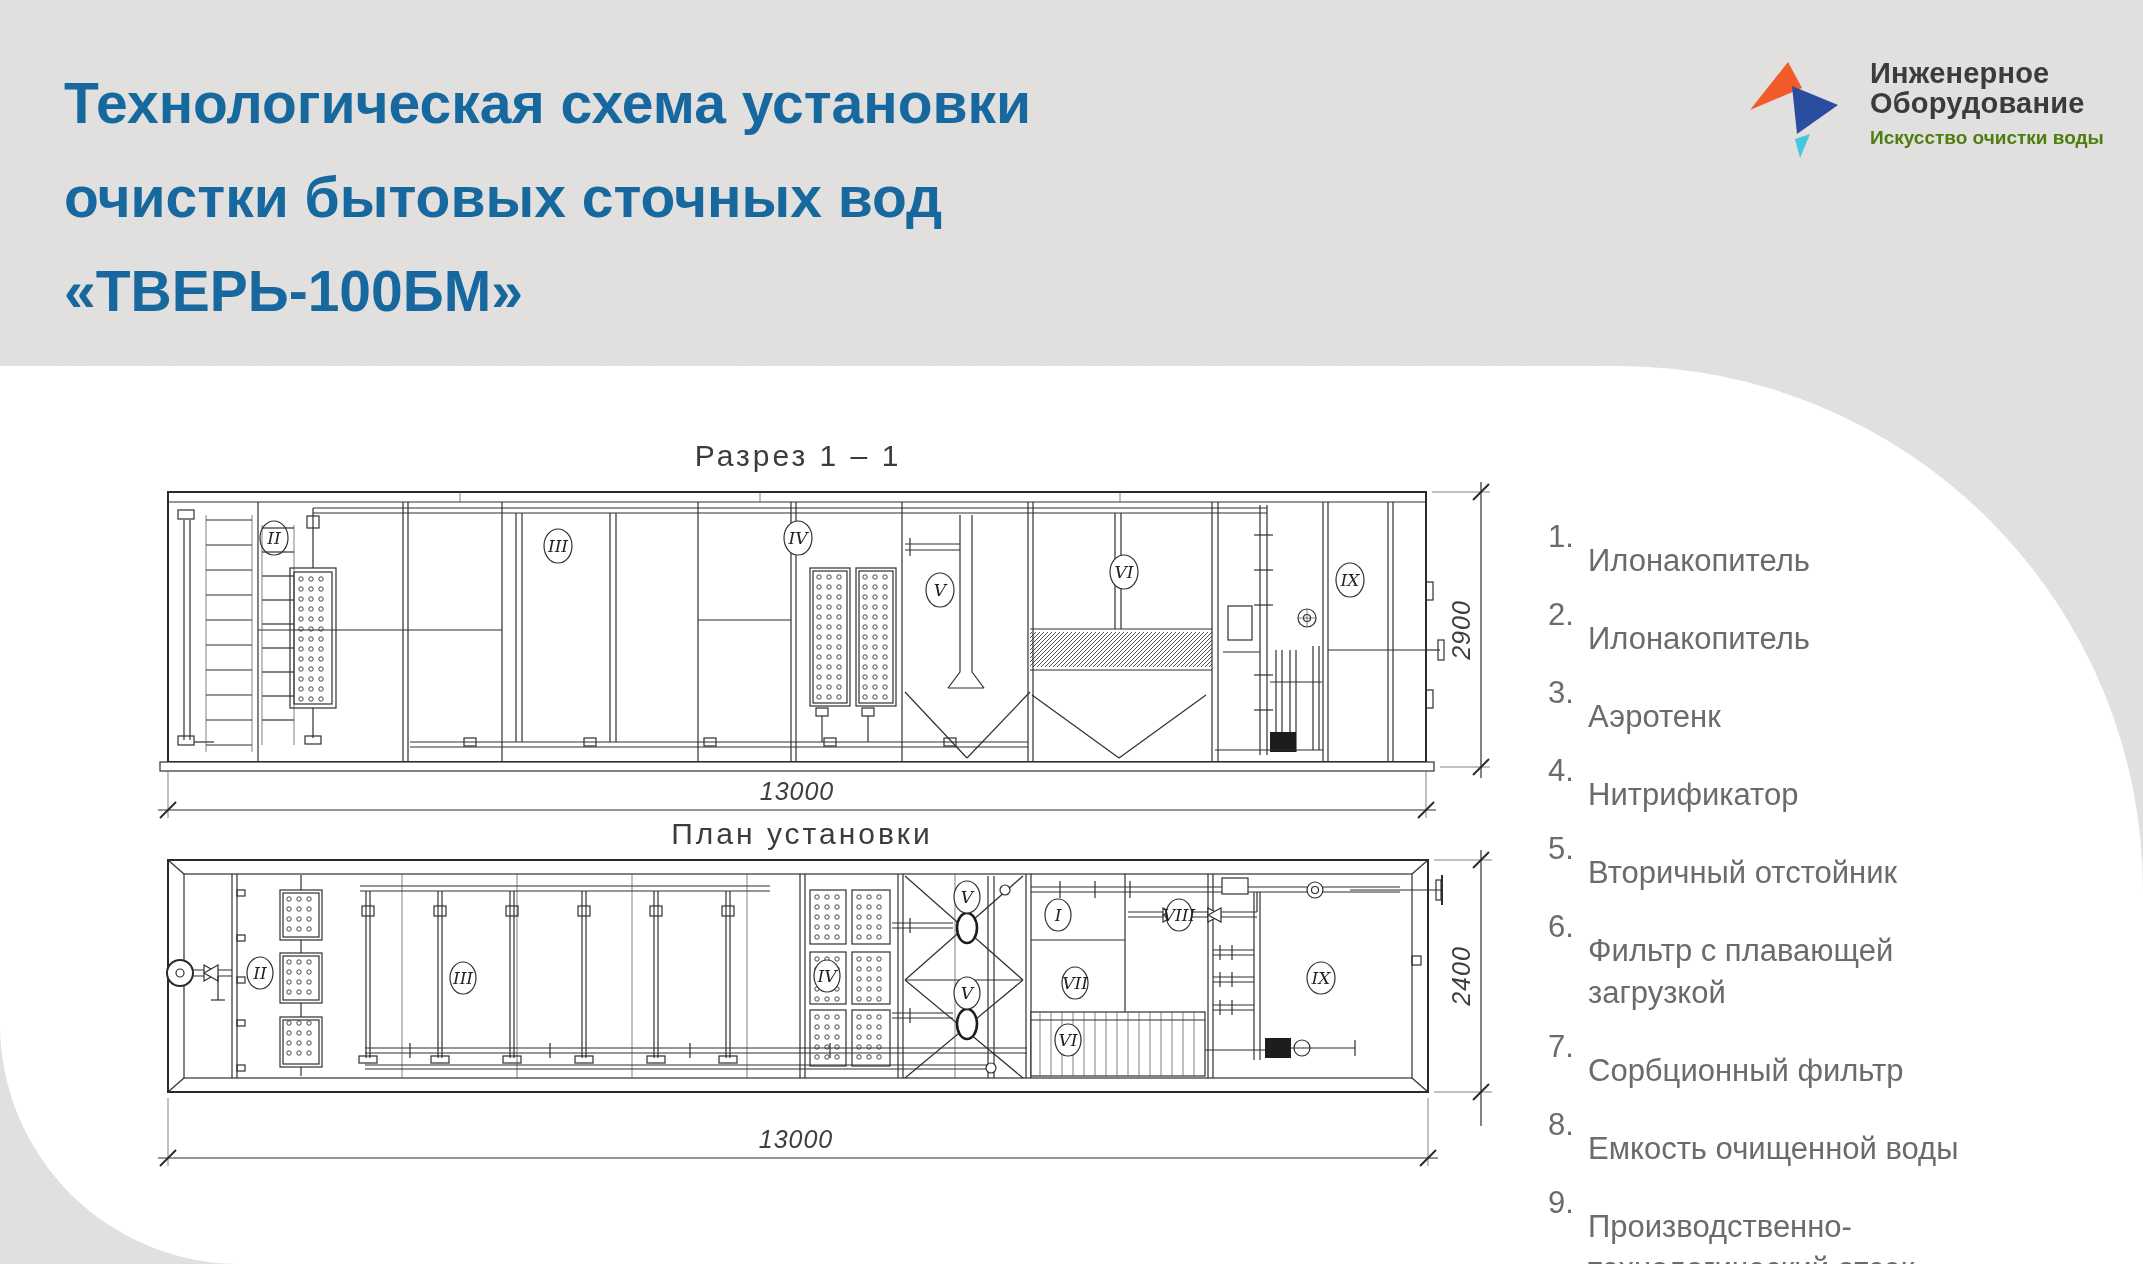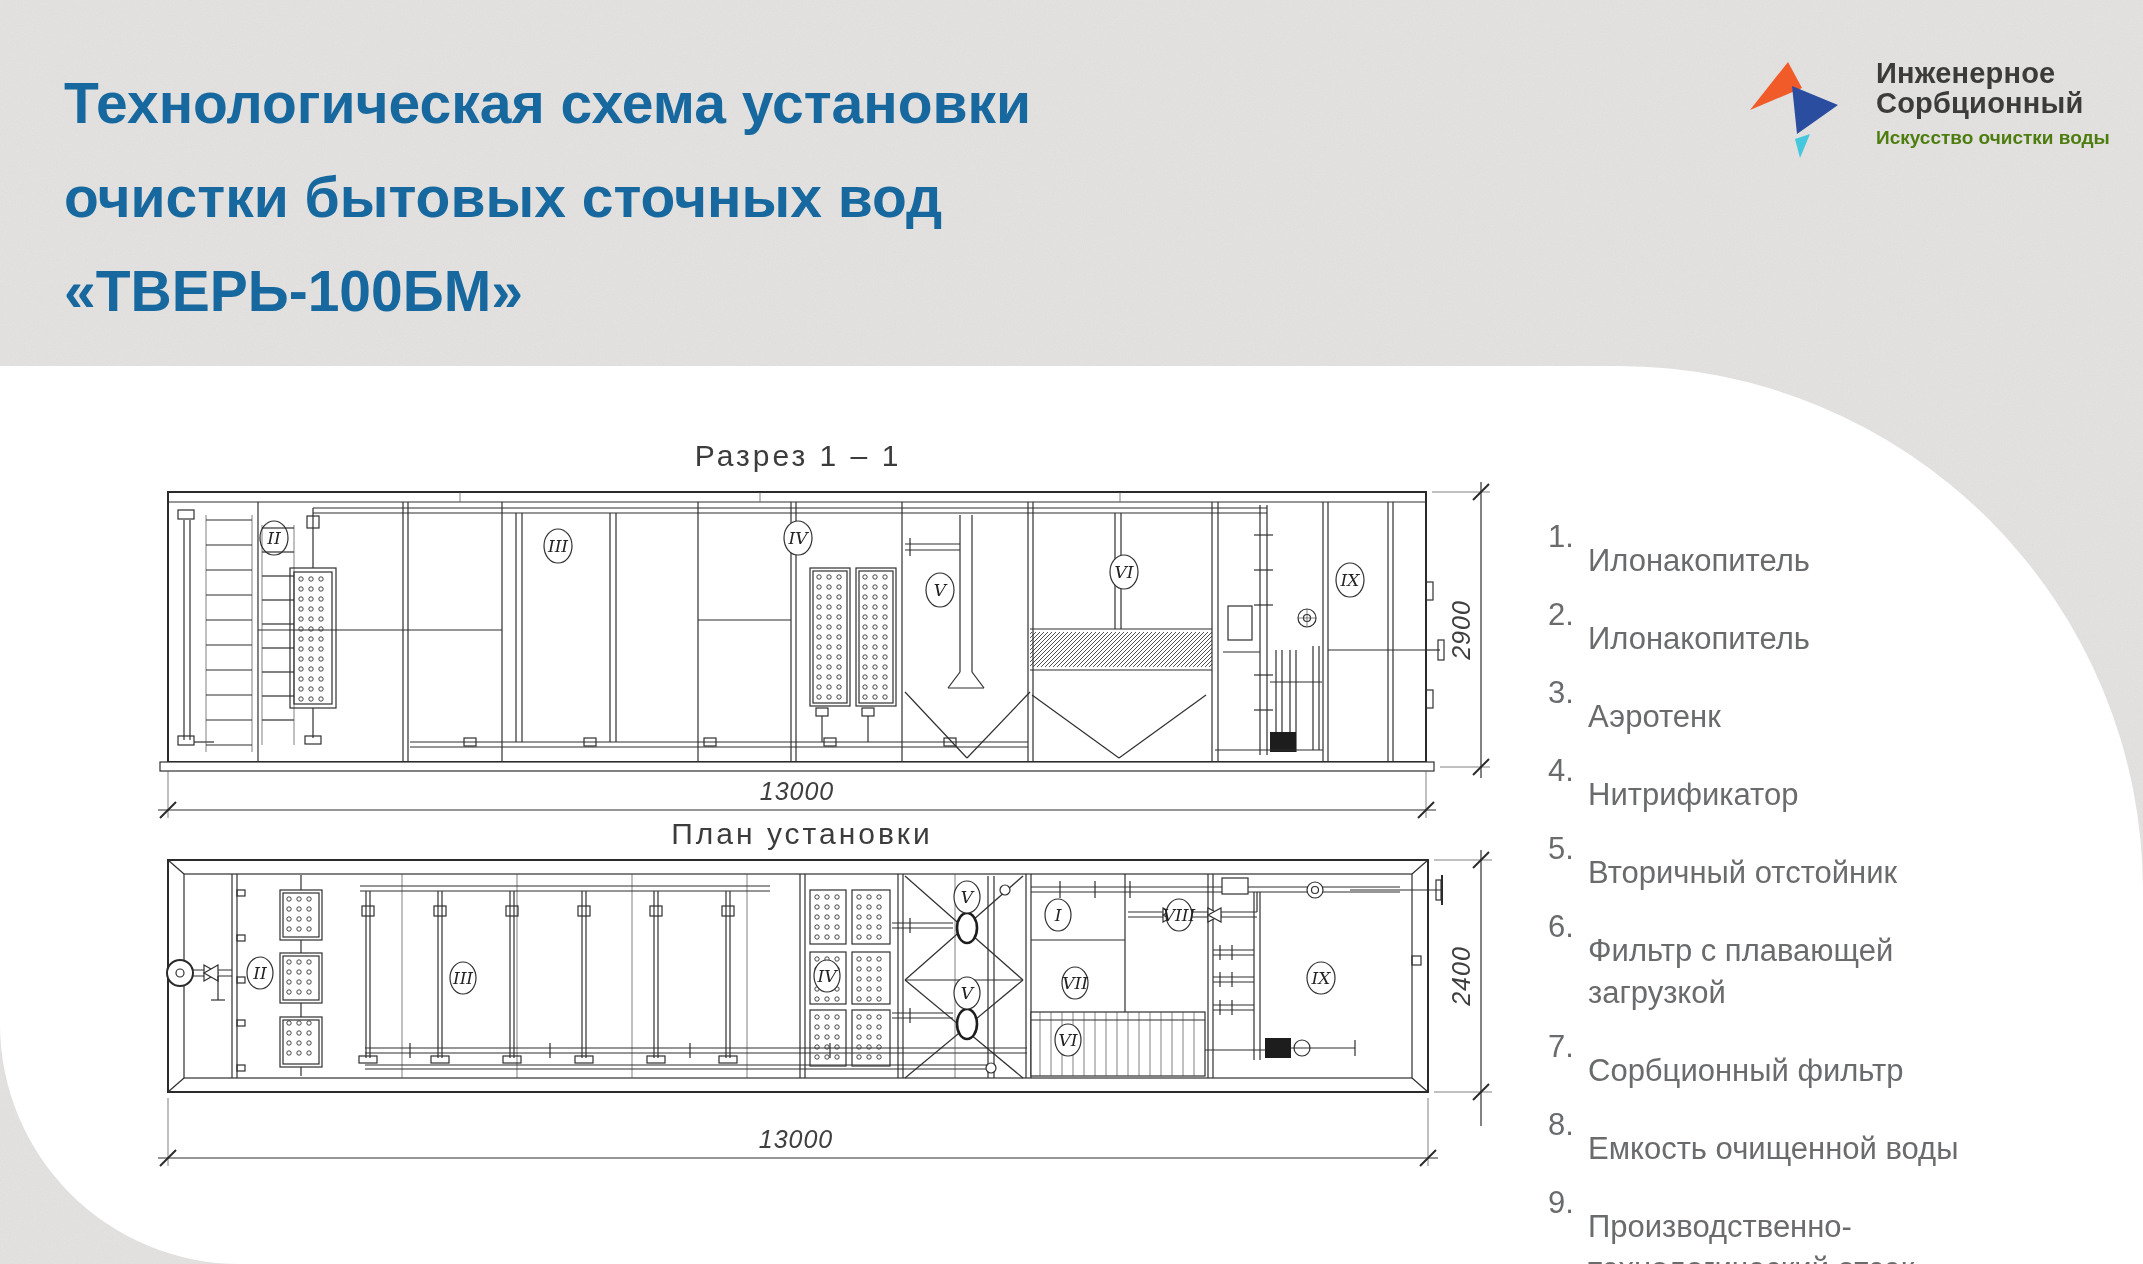--- a/index.html
+++ b/index.html
@@ -15,21 +15,21 @@
     border-top-right-radius:525px;
     border-bottom-left-radius:240px;
   }
   .title{
     position:absolute;left:64px;top:56px;z-index:2;
     font-size:57px;line-height:94px;font-weight:700;
     color:#17689e;letter-spacing:0px;white-space:nowrap;
   }
   .logo{position:absolute;left:1748px;top:58px;z-index:2;display:flex;}
   .logo-mark{width:112px;height:104px;}
-  .logo-text{margin-left:16px;}
+  .logo-text{margin-left:10px;}
   .logo-name{font-size:29px;line-height:30px;font-weight:700;color:#3b3b3a;letter-spacing:0.2px;}
   .logo-tag{margin-top:9px;font-size:19px;font-weight:700;color:#4d7c0f;}
   .legend{
     position:absolute;left:1548px;top:516px;width:440px;z-index:2;
     color:#6a6b6d;font-size:31px;line-height:42px;
   }
   .legend .li{display:flex;margin-bottom:12px;}
   .legend .num{width:40px;flex:none;}
   .legend .txt{flex:1;margin-top:24px;}
   .drw{position:absolute;left:110px;top:420px;z-index:2;}
@@ -65,21 +65,21 @@
 </div>
 
 <div class="logo">
   <svg class="logo-mark" viewBox="0 0 112 104">
     <polygon points="2,52 40,4 54,30" fill="#f15b2a"></polygon>
     <polygon points="44,28 90,47 49,76" fill="#2b4da0"></polygon>
     <polygon points="47,81 62,76 52,100" fill="#45c8dd"></polygon>
   </svg>
   <div class="logo-text">
     <div class="logo-name">Инженерное</div>
-    <div class="logo-name">Сорбционный</div>
+    <div class="logo-name">Оборудование</div>
     <div class="logo-tag">Искусство очистки воды</div>
   </div>
 </div>
 
 <svg class="drw" width="1400" height="780" viewBox="0 0 1400 780">
 
   <g>
     <text class="cadlabel" x="688" y="46" text-anchor="middle">Разрез  1 – 1</text>
 
     <rect x="58" y="72" width="1258" height="270" class="ln2 fillw"></rect>

